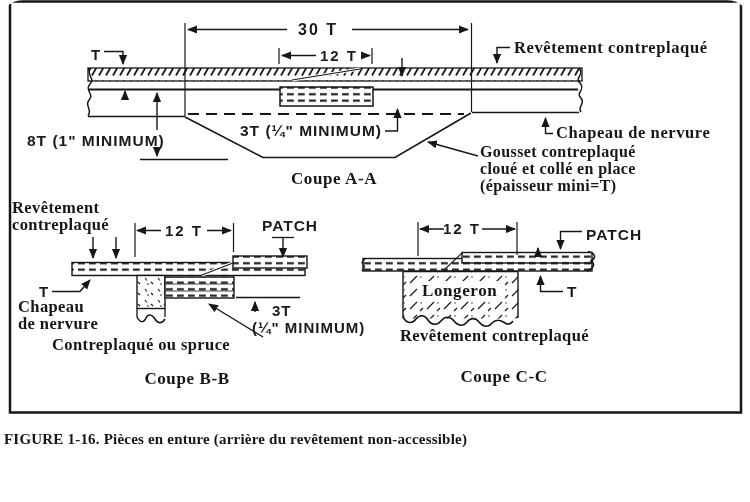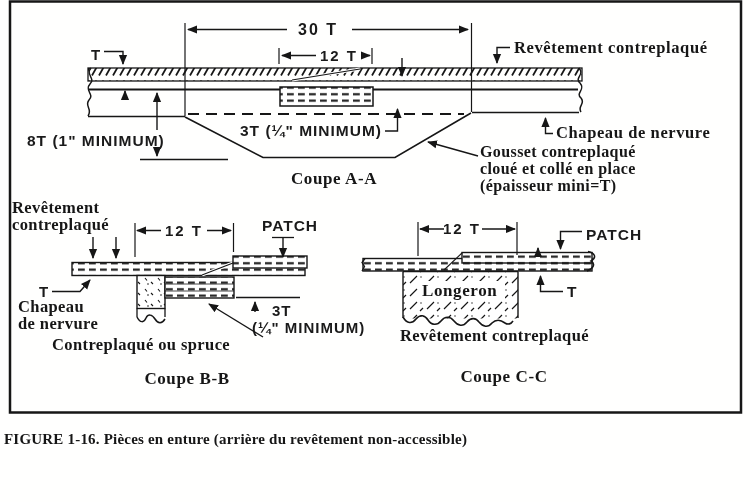--- a/index.html
+++ b/index.html
@@ -1,16 +1,16 @@
 <!DOCTYPE html>
 <html><head>
 <meta charset="utf-8">
 <style>
   html,body{margin:0;padding:0;background:#ffffff;}
-  #page{position:relative;width:750px;height:502px;background:#fffffe;overflow:hidden;}
+  #page{position:relative;width:750px;height:502px;background:#fffffe;overflow:hidden;border-radius:23px;}
   svg{display:block;}
   .ink{stroke:#161616;fill:none;}
   .serif{font-family:"Liberation Serif",serif;font-weight:bold;fill:#161616;}
   .dim{font-family:"Liberation Sans",sans-serif;font-weight:bold;fill:#1a1a1a;letter-spacing:1px;}
   .dimw{font-family:"Liberation Sans",sans-serif;font-weight:bold;fill:#1a1a1a;letter-spacing:2px;}
 </style>
 </head>
 <body>
 
 <div id="page">

